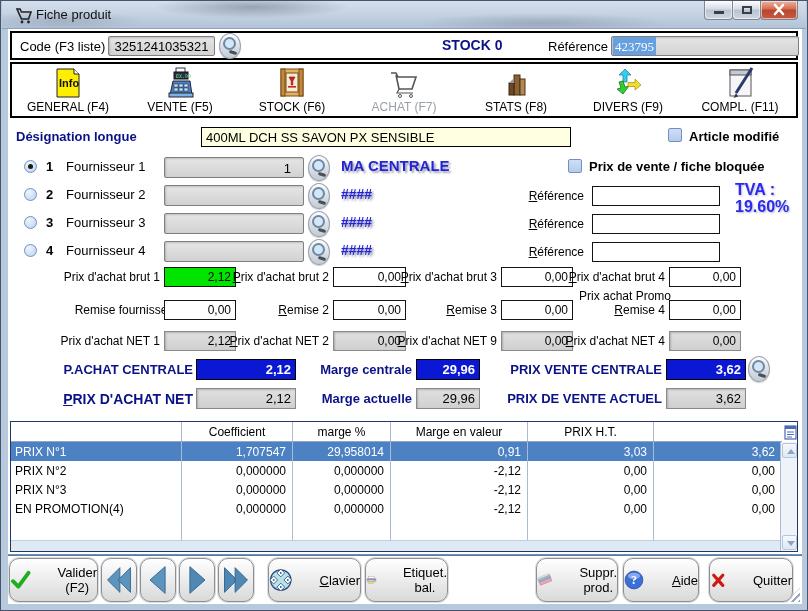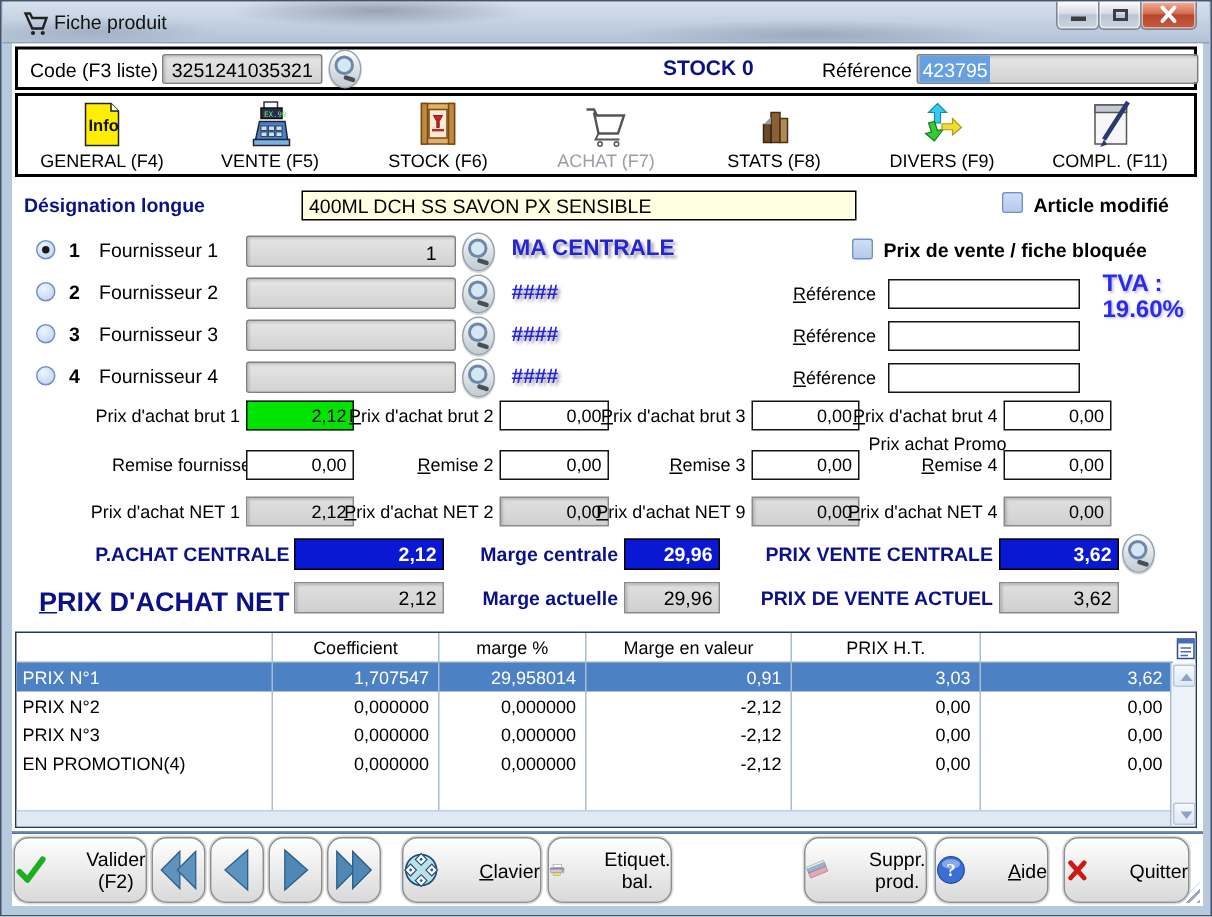--- a/index.html
+++ b/index.html
@@ -43,21 +43,21 @@
     overflow:hidden; white-space:nowrap; box-shadow:inset 1px 1px 2px rgba(0,0,0,.18); }
   .wfield { border:1px solid #141414; background:#fff; font-size:12px; color:#000;
     text-align:right; padding:2px 4px 0 0; white-space:nowrap; }
   .gfield { border:1px solid #8a8a8a; background:linear-gradient(#e0e0e0,#d0d0d0);
     font-size:12px; color:#000; text-align:right; padding:2px 4px 0 0;
     box-shadow:inset 1px 1px 2px rgba(0,0,0,.2); white-space:nowrap; }
   .bluebox { border:1px solid #000; background:#0a18d4; color:#fff; font-weight:bold;
     font-size:13px; text-align:right; padding:2px 4px 0 0; white-space:nowrap; }
   .greenbg { background:#00e400 !important; }
 
-  .sel-text { background:#66a0e0; color:#fff; padding:12px 2px; }
+  .sel-text { background:#66a0e0; color:#fff; padding:12px 2px;font-family:Liberation Serif, serif; }
 
   
   .mag { width:22px; height:26px; border-radius:50%; border:1px solid #96a2ae; position:absolute;
     background:linear-gradient(#fefefe,#d6dce2 60%,#c3cbd4); box-shadow:0 1px 1px rgba(0,0,0,.2); }
   .mag::before { content:''; position:absolute; width:9px; height:9px; border:2px solid #6f87a8;
     border-radius:50%; left:3px; top:3px; background:#d4e8f4; }
   .mag::after { content:''; position:absolute; width:8px; height:3px; background:#4a4f56;
     left:9px; top:17px; border-radius:2px; transform:rotate(18deg); }
 
   
@@ -309,21 +309,21 @@
     <div class="gfield abs" style="left:661px; top:302px; width:72px; height:20px;">0,00</div>
 
     <span class="abs navy" style="left:0; top:333px; width:185px; text-align:right; font-size:13px;">P.ACHAT CENTRALE</span>
     <div class="bluebox abs" style="left:188px; top:330px; width:100px; height:21px;">2,12</div>
     <span class="abs navy" style="left:292px; top:333px; width:112px; text-align:right; font-size:13px;">Marge centrale</span>
     <div class="bluebox abs" style="left:408px; top:330px; width:64px; height:21px;">29,96</div>
     <span class="abs navy" style="left:470px; top:333px; width:184px; text-align:right; font-size:13px;">PRIX VENTE CENTRALE</span>
     <div class="bluebox abs" style="left:658px; top:330px; width:80px; height:21px;">3,62</div>
     <div class="mag" style="left:740px; top:327px;"></div>
 
-    <span class="abs navy uf" style="left:0; top:362px; width:185px; text-align:right; font-size:18px;">PRIX D'ACHAT NET</span>
+    <span class="abs navy uf" style="left:0; top:362px; width:185px; text-align:right; font-size:14px;">PRIX D'ACHAT NET</span>
     <div class="gfield abs" style="left:188px; top:359px; width:100px; height:21px; font-size:13px;">2,12</div>
     <span class="abs navy" style="left:292px; top:362px; width:112px; text-align:right; font-size:13px;">Marge actuelle</span>
     <div class="gfield abs" style="left:408px; top:359px; width:64px; height:21px; font-size:13px;">29,96</div>
     <span class="abs navy" style="left:470px; top:362px; width:184px; text-align:right; font-size:13px;">PRIX DE VENTE ACTUEL</span>
     <div class="gfield abs" style="left:658px; top:359px; width:80px; height:21px; font-size:13px;">3,62</div>
 
     <div class="ptable" style="left:2px; top:392px; width:788px; height:131px;">
       <div class="thead">
         <div class="c c0"></div>
         <div class="c c1">Coefficient</div>

